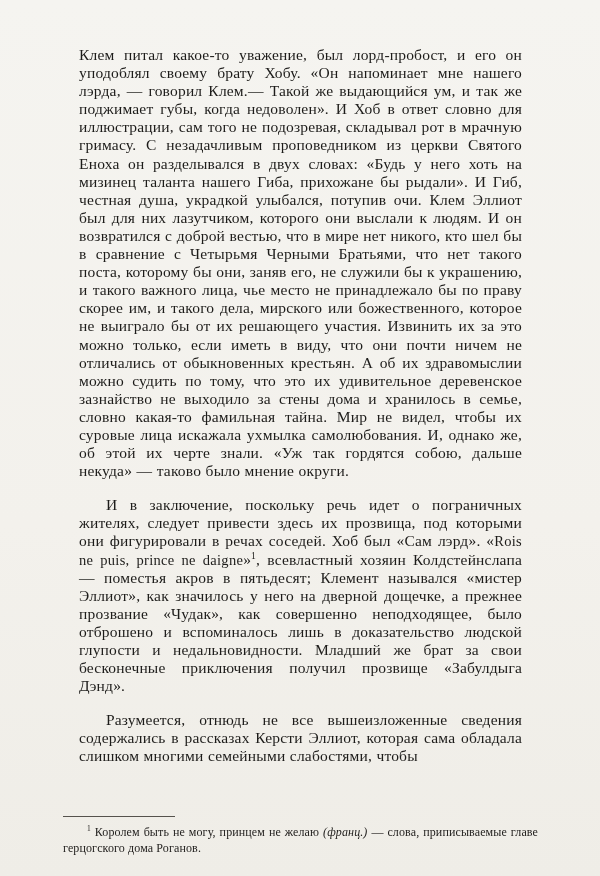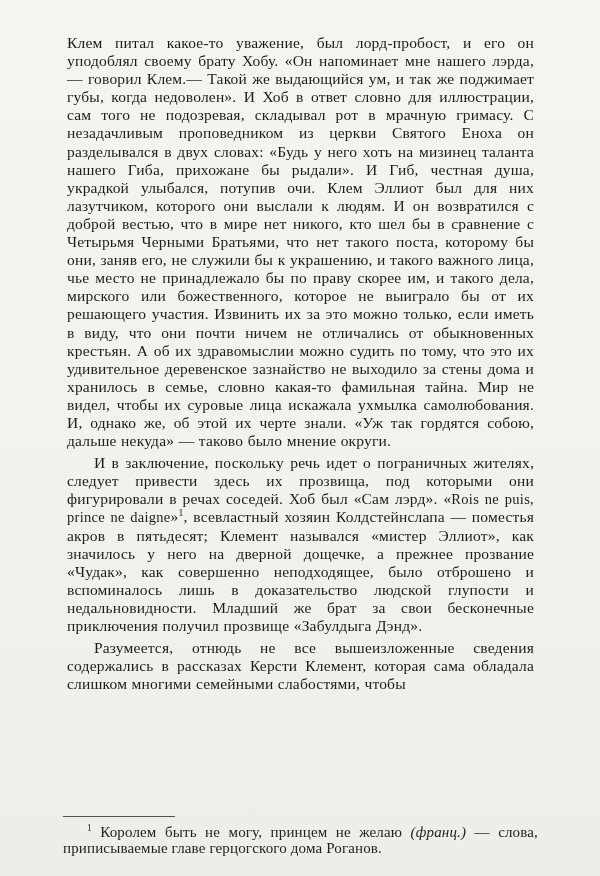--- a/index.html
+++ b/index.html
@@ -17,21 +17,21 @@
     height: 876px;
     box-sizing: border-box;
     background: linear-gradient(180deg, #f5f4f0 0%, #f3f1ec 60%, #efede7 100%);
     padding: 30px 62px 20px 63px;
     display: flex;
     flex-direction: column;
     font-family: "Liberation Serif", "DejaVu Serif", serif;
     color: #1d1c1a;
   }
   .text-block p.para {
-    margin: 4px;
+    margin: 16px;
     font-size: 15.5px;
     line-height: 18.1px;
     text-align: justify;
     letter-spacing: 0.012em;
     word-spacing: 0.4px;
     font-family: Liberation Serif, serif;
   }
   .para.indent {
     text-indent: 27px;
   }
@@ -47,21 +47,21 @@
   .footnote-area {
     margin-top: auto;
   }
   .footnote-rule {
     width: 112px;
     border-top: 1px solid #55524d;
     margin: 0 0 7px 0;
   }
   p.footnote {
     margin: 0;
-    font-size: 15px;
+    font-size: 12px;
     line-height: 16px;
     text-align: justify;
     letter-spacing: 0.01em;
     text-indent: 24px;
     color: #242220;
   }
   .italic {
     font-style: italic;
   }
   .page-number {
@@ -76,21 +76,21 @@
 <body>
 
 <div class="page">
 
   <div class="text-block">
 
     <p class="para no-indent">Клем питал какое-то уважение, был лорд-пробост, и его он уподоблял своему брату Хобу. «Он напоминает мне нашего лэрда, — говорил Клем.— Такой же выдающийся ум, и так же поджимает губы, когда недоволен». И Хоб в ответ словно для иллюстрации, сам того не подозревая, складывал рот в мрачную гримасу. С незадачливым проповедником из церкви Святого Еноха он разделывался в двух словах: «Будь у него хоть на мизинец таланта нашего Гиба, прихожане бы рыдали». И Гиб, честная душа, украдкой улыбался, потупив очи. Клем Эллиот был для них лазутчиком, которого они выслали к людям. И он возвратился с доброй вестью, что в мире нет никого, кто шел бы в сравнение с Четырьмя Черными Братьями, что нет такого поста, которому бы они, заняв его, не служили бы к украшению, и такого важного лица, чье место не принадлежало бы по праву скорее им, и такого дела, мирского или божественного, которое не выиграло бы от их решающего участия. Извинить их за это можно только, если иметь в виду, что они почти ничем не отличались от обыкновенных крестьян. А об их здравомыслии можно судить по тому, что это их удивительное деревенское зазнайство не выходило за стены дома и хранилось в семье, словно какая-то фамильная тайна. Мир не видел, чтобы их суровые лица искажала ухмылка самолюбования. И, однако же, об этой их черте знали. «Уж так гордятся собою, дальше некуда» — таково было мнение округи.</p>
 
     <p class="para indent"><span>И в заключение, поскольку речь идет о пограничных жителях, следует привести здесь их прозвища, под которыми они фигурировали в речах соседей. Хоб был «Сам лэрд». «</span><span class="latin">Rois ne puis, prince ne daigne</span><span>»</span><sup class="fn-ref">1</sup><span>, всевластный хозяин Колдстейнслапа — поместья акров в пятьдесят; Клемент назывался «мистер Эллиот», как значилось у него на дверной дощечке, а прежнее прозвание «Чудак», как совершенно неподходящее, было отброшено и вспоминалось лишь в доказательство людской глупости и недальновидности. Младший же брат за свои бесконечные приключения получил прозвище «Забулдыга Дэнд».</span></p>
 
-    <p class="para indent">Разумеется, отнюдь не все вышеизложенные сведения содержались в рассказах Керсти Клемент, которая сама обладала слишком многими семейными слабостями, чтобы</p>
+    <p class="para indent">Разумеется, отнюдь не все вышеизложенные сведения содержались в рассказах Керсти Эллиот, которая сама обладала слишком многими семейными слабостями, чтобы</p>
 
   </div>
 
   <div class="footnote-area">
     <div class="footnote-rule"></div>
     <p class="footnote"><sup class="fn-marker">1</sup><span> Королем быть не могу, принцем не желаю </span><span class="italic">(франц.)</span><span> — слова, приписываемые главе герцогского дома Роганов.</span></p>
   </div>
 
 
 </div>

